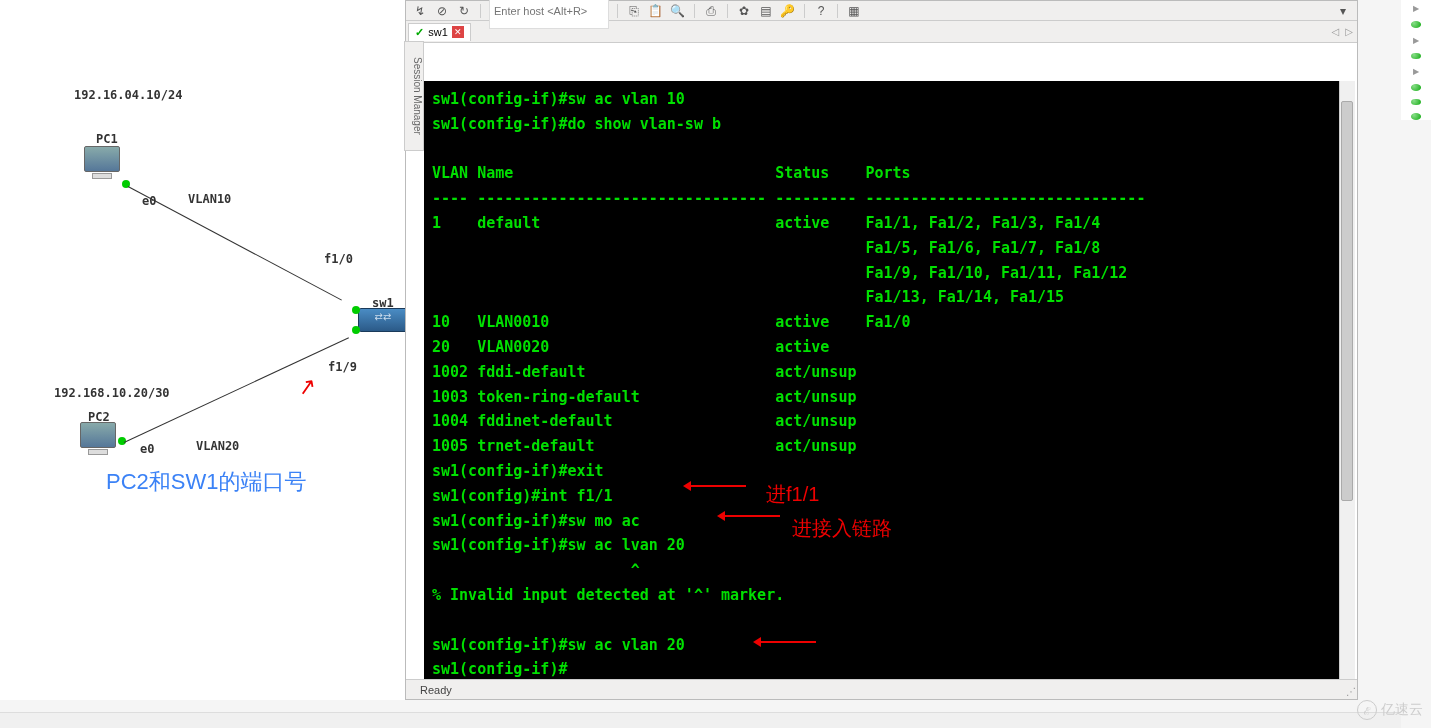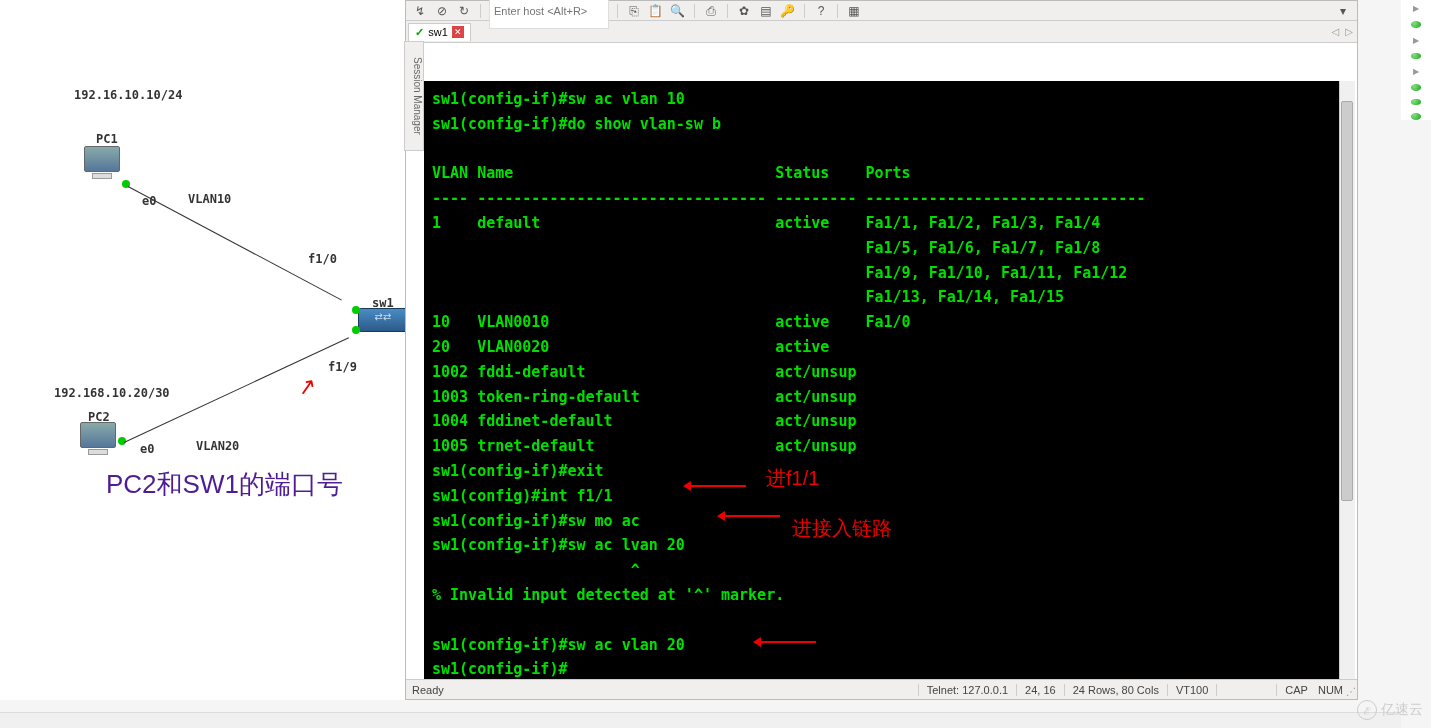--- a/index.html
+++ b/index.html
@@ -7,21 +7,21 @@
     
     
     .topology { position: absolute; left: 0; top: 0; width: 405px; height: 700px; background: #fff; }
     .topo-label { position: absolute; font-family: monospace; font-size: 12px; color: #333; font-weight: bold; }
     .pc-monitor { width: 36px; height: 26px; background: linear-gradient(#8aa, #579); border: 1px solid #666; border-radius: 2px; }
     .pc-base { width: 20px; height: 6px; background: #ddd; border: 1px solid #999; margin: 1px auto 0; }
     .switch-icon { width: 50px; height: 24px; background: linear-gradient(#4a8cc4, #2b5a88); border: 1px solid #1a3a5a; border-radius: 3px; position: relative; }
     .switch-arrows { position: absolute; width: 100%; text-align: center; color: #cde; font-size: 10px; top: 2px; }
     .topo-line { position: absolute; background: #333; height: 1px; transform-origin: left center; }
     .topo-dot { position: absolute; width: 8px; height: 8px; background: #0c0; border-radius: 50%; }
-    .red-annot { position: absolute; color: #4c1d95; font-size: 26px; font-family: "Microsoft YaHei", sans-serif; }
+    .red-annot { position: absolute; color: #3b82f6; font-size: 22px; font-family: "Microsoft YaHei", sans-serif; }
     .red-arrow { position: absolute; color: #e00; font-size: 22px; }
     
     
     .app { position: absolute; left: 405px; top: 0; width: 953px; height: 700px; background: #fff; border: 1px solid #bbb; }
     .toolbar { height: 20px; background: #f0efee; border-bottom: 1px solid #ccc; display: flex; align-items: center; padding: 0 6px; gap: 6px; }
     .tb-icon { width: 16px; height: 16px; color: #555; display: flex; align-items: center; justify-content: center; font-size: 12px; cursor: pointer; }
     .tb-sep { width: 1px; height: 14px; background: #ccc; margin: 0 2px; }
     .host-field { font-size: 11px; color: #888; padding: 17px 4px; border: 1px solid #ddd; background: #fff; width: 120px; height: 16px; }
     .toolbar-right { margin-left: auto; display: flex; gap: 6px; align-items: center; }
     
@@ -37,52 +37,52 @@
     .terminal { position: absolute; left: 18px; top: 42px; right: 2px; height: 600px; background: #000; overflow: hidden; margin-top: 38px; }
     .term-content { padding: 6px 8px; font-family: Consolas, monospace; font-size: 15px; line-height: 24.8px; color: #00e000; white-space: pre; font-weight: bold; }
     .scrollbar { position: absolute; right: 0; top: 0; bottom: 0; width: 16px; background: #f0f0f0; border-left: 1px solid #ccc; }
     .scroll-thumb { width: 12px; background: #ccc; border: 1px solid #aaa; margin: 20px 1px; height: 400px; border-radius: 2px; }
     
     
     .term-annot { position: absolute; color: #e00; font-size: 20px; font-family: "Microsoft YaHei", sans-serif; font-weight: normal; }
     .term-arrow { position: absolute; width: 60px; height: 2px; background: #e00; }
     .term-arrow::before { content: ""; position: absolute; left: -8px; top: -4px; border: 5px solid transparent; border-right: 8px solid #e00; }
     
-    .statusbar { position: absolute; left: 0; right: 0; bottom: 0; height: 20px; background: #f0efee; border-top: 1px solid #ccc; display: flex; align-items: center; font-size: 11px; color: #444; padding: 0 6px; gap: 20px; }
+    .statusbar { position: absolute; left: 0; right: 0; bottom: 0; height: 20px; background: #f0efee; border-top: 1px solid #ccc; display: flex; align-items: center; font-size: 11px; color: #444; padding: 0 14px; gap: 20px; }
     .status-cell { padding: 0 8px; border-left: 1px solid #ccc; }
     .status-right { margin-left: auto; display: flex; }
     
     .resize-dots { position: absolute; right: 2px; bottom: 2px; color: #999; font-size: 10px; letter-spacing: -1px; }
     
     
     .watermark { position: absolute; right: 8px; bottom: 8px; color: #ccc; font-size: 14px; display: flex; align-items: center; gap: 4px; }
     .watermark-icon { width: 20px; height: 20px; border: 1px solid #ccc; border-radius: 50%; display: flex; align-items: center; justify-content: center; font-size: 11px; }
     
     
     .right-panel { position: absolute; right: 0; top: 0; width: 30px; height: 120px; background: #fff; display: flex; flex-direction: column; align-items: center; padding-top: 4px; gap: 8px; }
     .rp-dot { width: 10px; height: 10px; border-radius: 50%; background: radial-gradient(circle at 30% 30%, #8d8, #1a1); }
     .rp-tri { color: #999; font-size: 8px; }
     
     .bottom-scroll { position: absolute; left: 0; right: 30px; bottom: 0; height: 16px; background: #f0f0f0; border-top: 1px solid #ddd; }
   </style>
 </head>
 <body>
 
 <div class="topology">
-  <span class="topo-label" style="left:74px; top:88px">192.16.10.10/24</span>
+  <span class="topo-label" style="left:74px; top:88px">192.16.04.10/24</span>
   <span class="topo-label" style="left:96px; top:132px">PC1</span>
   <div style="position:absolute; left:84px; top:146px">
     <div class="pc-monitor"></div>
       <div class="pc-base"></div>
   </div>
   <div class="topo-dot" style="left:122px; top:180px"></div>
   <span class="topo-label" style="left:142px; top:194px">e0</span>
   <span class="topo-label" style="left:188px; top:192px">VLAN10</span>
   <div class="topo-line" style="left:128px; top:186px; width:242px; transform:rotate(28deg)"></div>
-  <span class="topo-label" style="left:308px; top:252px">f1/0</span>
+  <span class="topo-label" style="left:324px; top:252px">f1/0</span>
 
   <span class="topo-label" style="left:372px; top:296px">sw1</span>
   <div class="switch-icon" style="position:absolute; left:358px; top:308px">
     <div class="switch-arrows">⇄⇄</div>
   </div>
   <div class="topo-dot" style="left:352px; top:306px"></div>
   <div class="topo-dot" style="left:352px; top:326px"></div>
 
   <span class="topo-label" style="left:328px; top:360px">f1/9</span>
   <span class="red-arrow" style="left:298px; top:374px; transform:rotate(-10deg)">↗</span>
@@ -164,37 +164,28 @@
                       ^
 % Invalid input detected at '^' marker.
 
 sw1(config-if)#sw ac vlan 20
 sw1(config-if)#</div>
     <div class="scrollbar">
       <div class="scroll-thumb"></div>
     </div>
 
     <div class="term-arrow" style="left:262px; top:404px"></div>
-    <span class="term-annot" style="left:342px; top:384px">进f1/1</span>
+    <span class="term-annot" style="left:342px; top:400px">进f1/1</span>
     <div class="term-arrow" style="left:296px; top:434px"></div>
     <span class="term-annot" style="left:368px; top:434px">进接入链路</span>
     <div class="term-arrow" style="left:332px; top:560px"></div>
   </div>
 
   <div class="statusbar">
     <span>Ready</span>
-    <div class="status-right">
-      <span class="status-cell">Telnet: 127.0.0.1</span>
-      <span class="status-cell">24,  16</span>
-      <span class="status-cell">24 Rows, 80 Cols</span>
-      <span class="status-cell">VT100</span>
-      <span class="status-cell" style="width:60px"></span>
-      <span class="status-cell">CAP</span>
-      <span class="status-cell" style="border:none; padding-left:2px">NUM</span>
-    </div>
   </div>
   <div class="resize-dots">⋰</div>
 </div>
 
 <div class="right-panel">
   <span class="rp-tri">▶</span>
   <div class="rp-dot"></div>
   <span class="rp-tri">▶</span>
   <div class="rp-dot"></div>
   <span class="rp-tri">▶</span>

